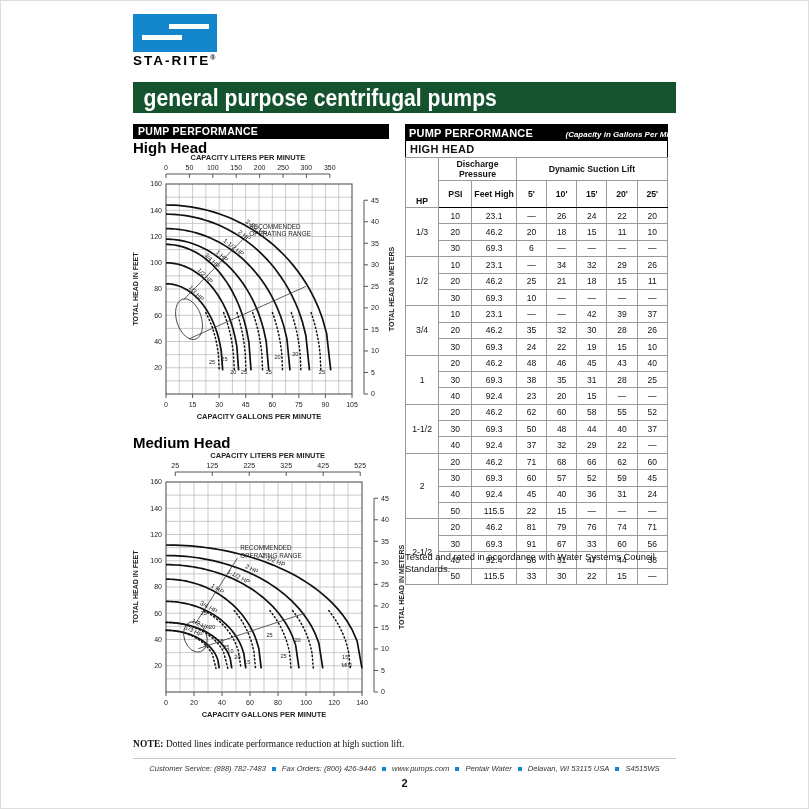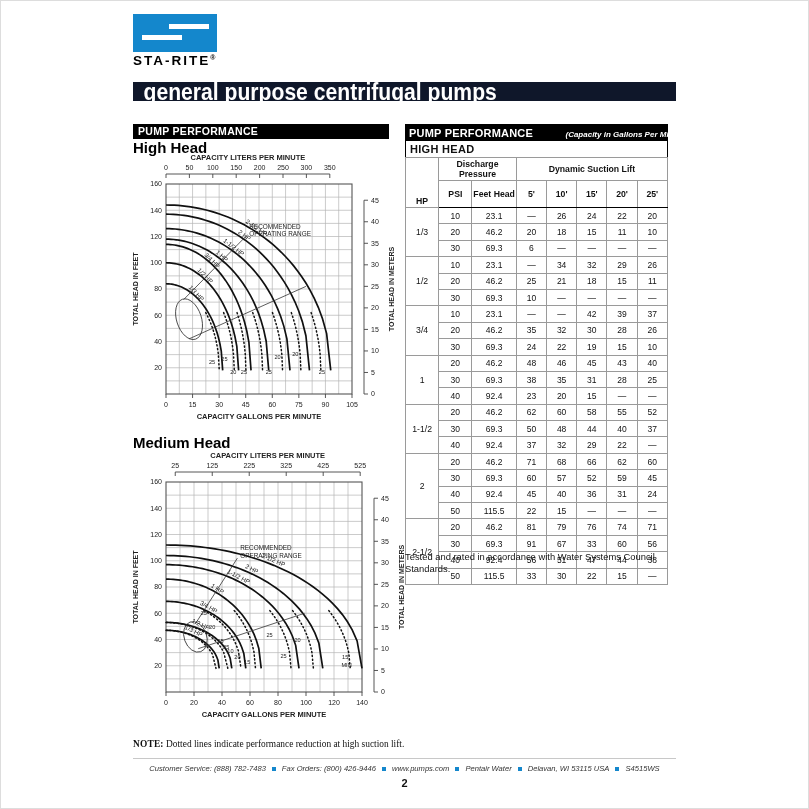--- a/index.html
+++ b/index.html
@@ -5,21 +5,21 @@
   html,body{margin:0;padding:0;background:#e8e8e8;}
   .page{position:relative;width:809px;height:809px;background:#fff;margin:0 auto;
         font-family:"Liberation Sans",sans-serif;color:#111;overflow:hidden;
         box-shadow:inset 0 0 0 1px #ddd;}
   .abs{position:absolute;}
   
   .logo-box{left:133px;top:14px;width:84px;height:38px;}
   .brand{left:133px;top:53px;font-size:13.5px;font-weight:bold;letter-spacing:2px;color:#000;}
   .brand sup{font-size:7px;}
   
-  .banner{left:133px;top:82px;width:543px;height:19px;background:#0f172a;color:#fff;
+  .banner{left:133px;top:82px;width:543px;height:31px;background:#14532d;color:#fff;
           display:flex;align-items:center;}
   .banner span{display:inline-block;font-weight:bold;font-size:24px;letter-spacing:0px;
           transform:scaleX(.88);transform-origin:left center;padding-left:12px;white-space:nowrap;}
   
   .left-bar{left:133px;top:124px;width:256px;height:15px;background:#000;color:#fff;
             font-size:10.5px;font-weight:bold;line-height:15px;padding-left:5px;box-sizing:border-box;letter-spacing:.3px;}
   .chart-title{font-size:15px;font-weight:bold;color:#000;}
   .h-high{left:133px;top:139px;}
   .h-med{left:133px;top:434px;}
   svg text{font-family:"Liberation Sans",sans-serif;fill:#222;}
@@ -354,21 +354,21 @@
           <col style="width: 30px;">
         </colgroup>
         <thead>
           <tr>
             <th rowspan="2" class="hpcell">HP</th>
             <th colspan="2">Discharge Pressure</th>
             <th colspan="5">Dynamic Suction Lift</th>
           </tr>
           <tr>
             <th>PSI</th>
-            <th>Feet Head</th>
+            <th>Feet High</th>
             <th>5'</th>
             <th>10'</th>
             <th>15'</th>
             <th>20'</th>
             <th>25'</th>
           </tr>
         </thead>
         <tbody>
           <tr>
             <td rowspan="3" class="hp">1/3</td>

